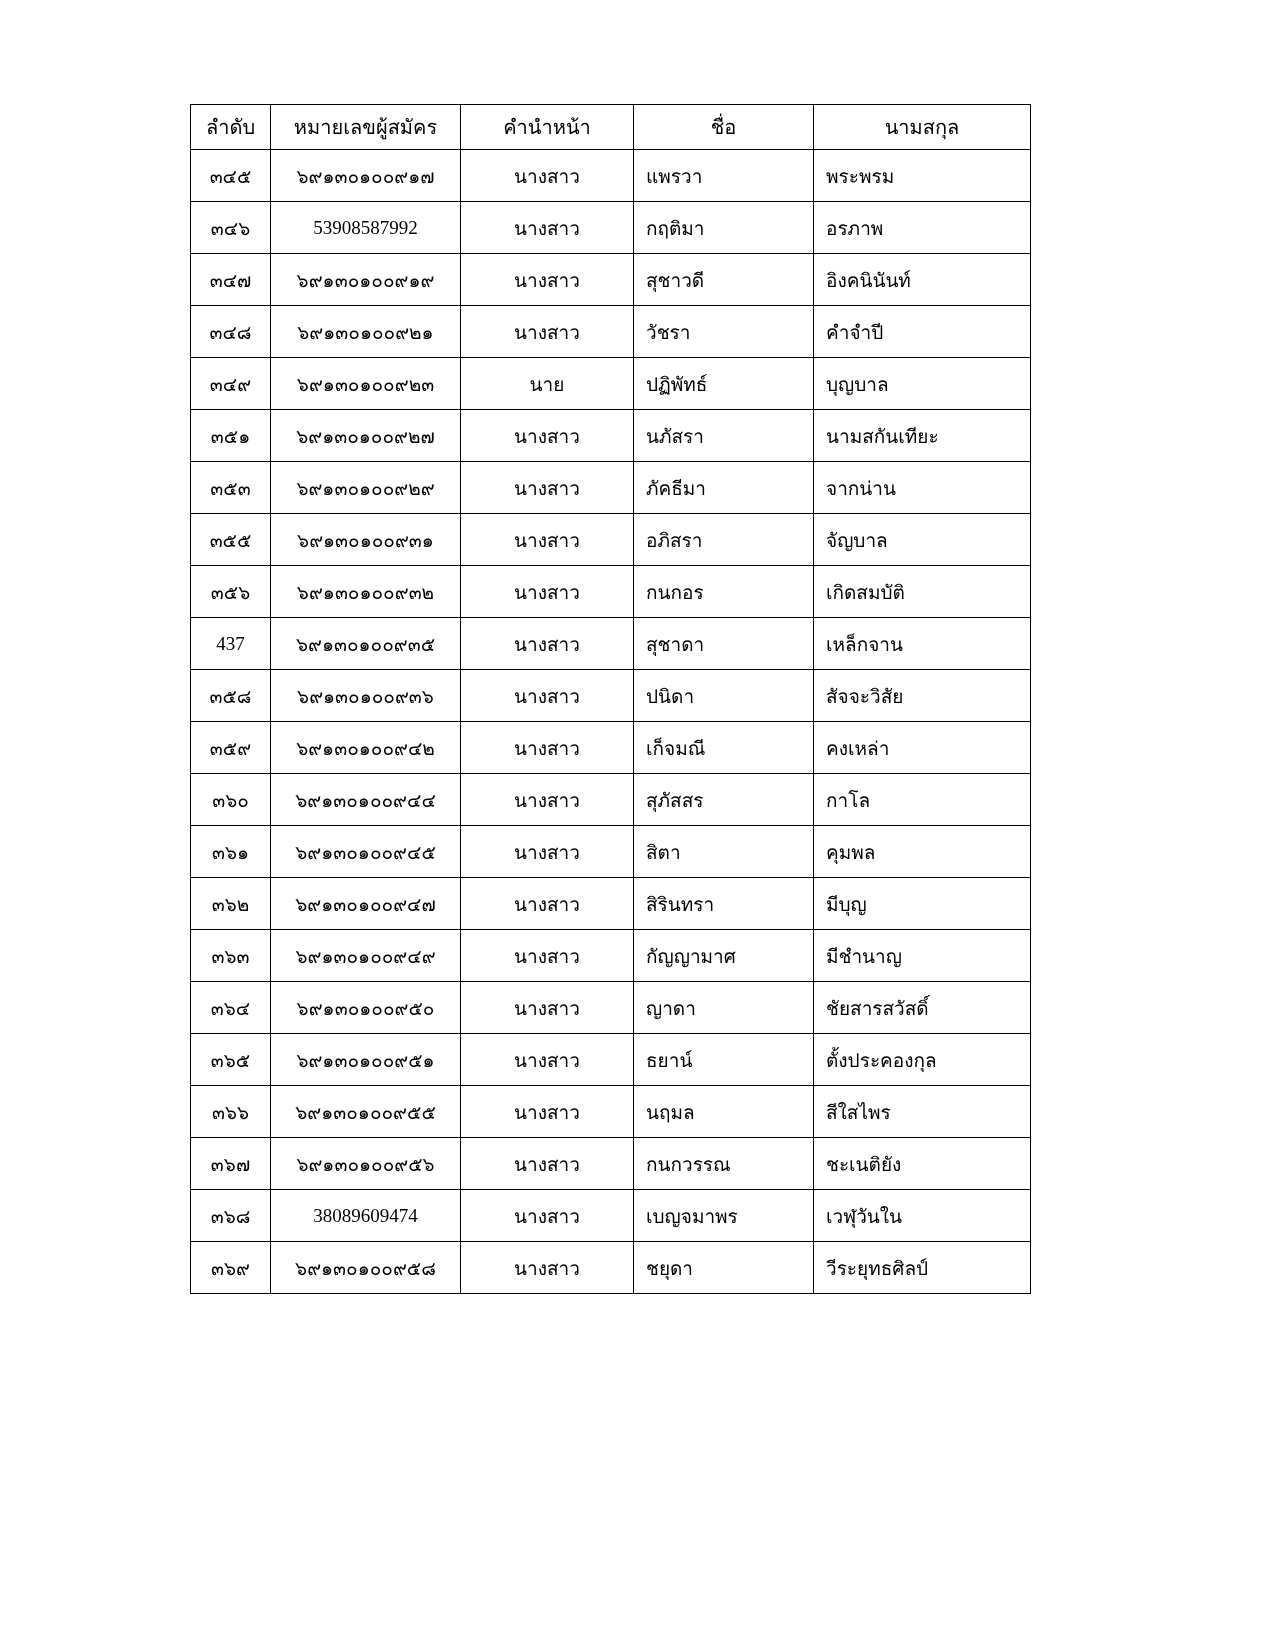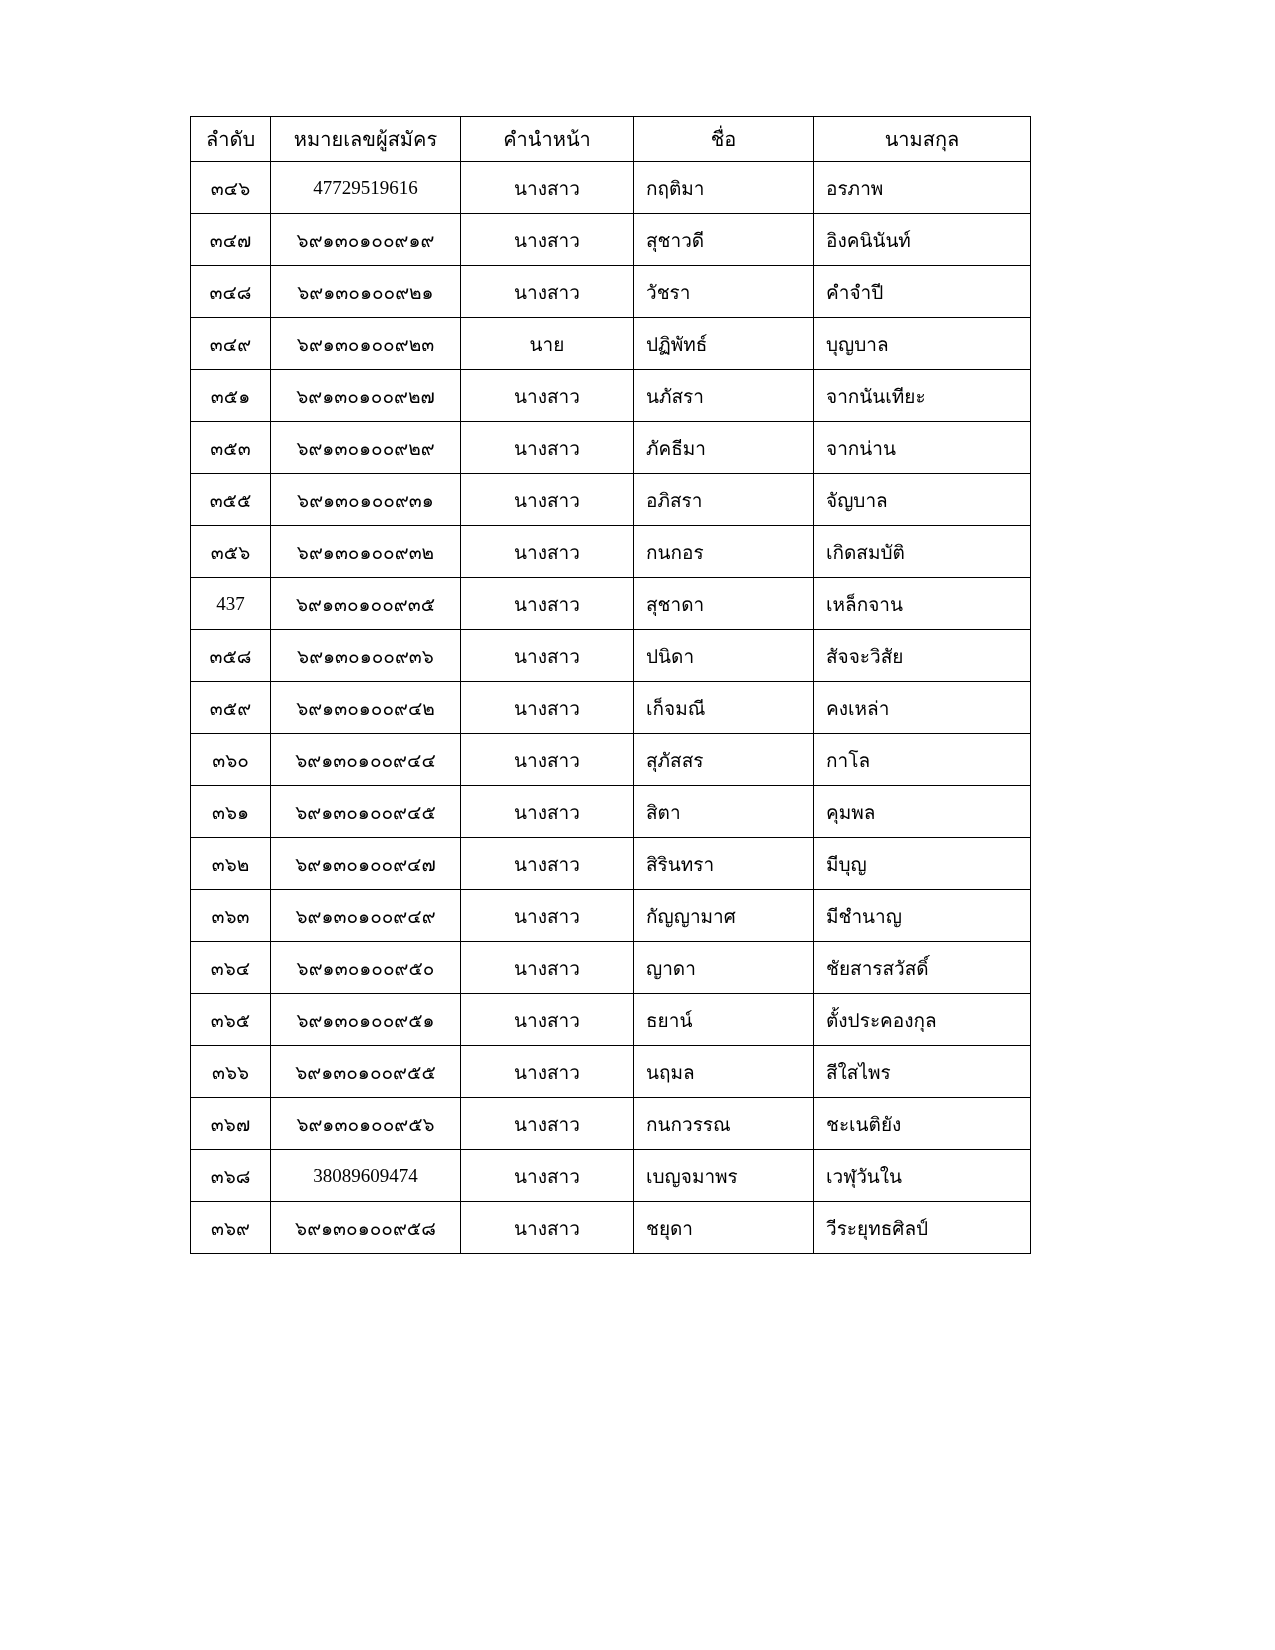--- a/index.html
+++ b/index.html
@@ -15,21 +15,21 @@
     color: #000000;
   }
   .page {
     position: absolute;
     inset: 0;
     background: #ffffff;
   }
   table.applicants {
     position: absolute;
     left: 190px;
-    top: 116px;
+    top: 104px;
     width: 840px;
     border-collapse: collapse;
     table-layout: fixed;
   }
   table.applicants th,
   table.applicants td {
     border: 1.5px solid #000000;
     vertical-align: middle;
     font-size: 19px;
     font-weight: 400;
@@ -78,22 +78,29 @@
       <tr>
         <th>ลำดับ</th>
         <th>หมายเลขผู้สมัคร</th>
         <th>คำนำหน้า</th>
         <th>ชื่อ</th>
         <th>นามสกุล</th>
       </tr>
     </thead>
     <tbody>
         <tr>
+          <td>๓๔๕</td>
+          <td>๖๙๑๓๐๑๐๐๙๑๗</td>
+          <td>นางสาว</td>
+          <td>แพรวา</td>
+          <td>พระพรม</td>
+        </tr>
+        <tr>
           <td>๓๔๖</td>
-          <td>47729519616</td>
+          <td>53908587992</td>
           <td>นางสาว</td>
           <td>กฤติมา</td>
           <td>อรภาพ</td>
         </tr>
         <tr>
           <td>๓๔๗</td>
           <td>๖๙๑๓๐๑๐๐๙๑๙</td>
           <td>นางสาว</td>
           <td>สุชาวดี</td>
           <td>อิงคนินันท์</td>
@@ -110,21 +117,21 @@
           <td>๖๙๑๓๐๑๐๐๙๒๓</td>
           <td>นาย</td>
           <td>ปฏิพัทธ์</td>
           <td>บุญบาล</td>
         </tr>
         <tr>
           <td>๓๕๑</td>
           <td>๖๙๑๓๐๑๐๐๙๒๗</td>
           <td>นางสาว</td>
           <td>นภัสรา</td>
-          <td>จากนันเทียะ</td>
+          <td>นามสกันเทียะ</td>
         </tr>
         <tr>
           <td>๓๕๓</td>
           <td>๖๙๑๓๐๑๐๐๙๒๙</td>
           <td>นางสาว</td>
           <td>ภัคธีมา</td>
           <td>จากน่าน</td>
         </tr>
         <tr>
           <td>๓๕๕</td>

